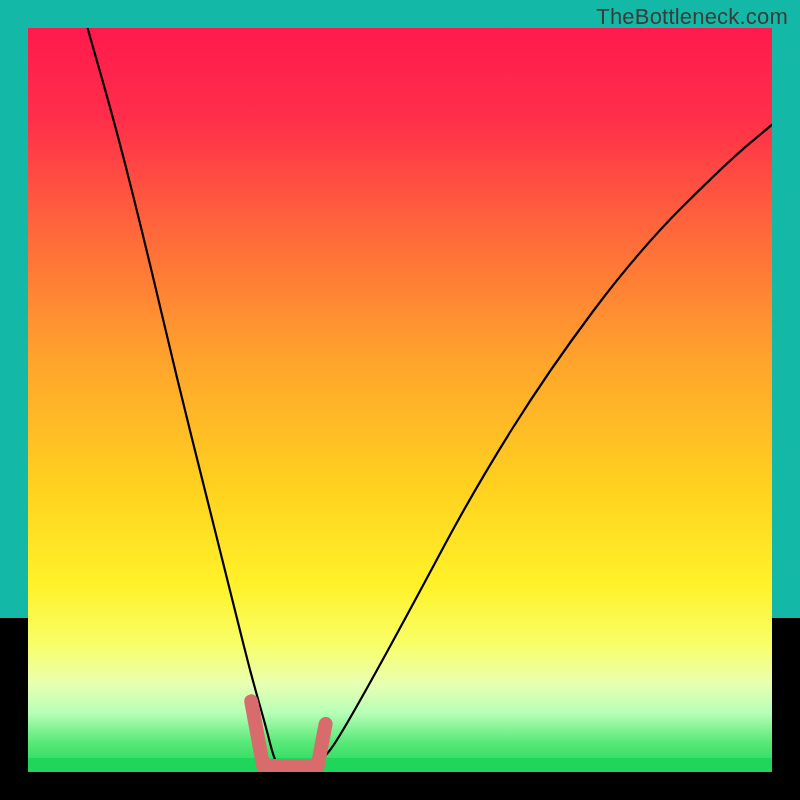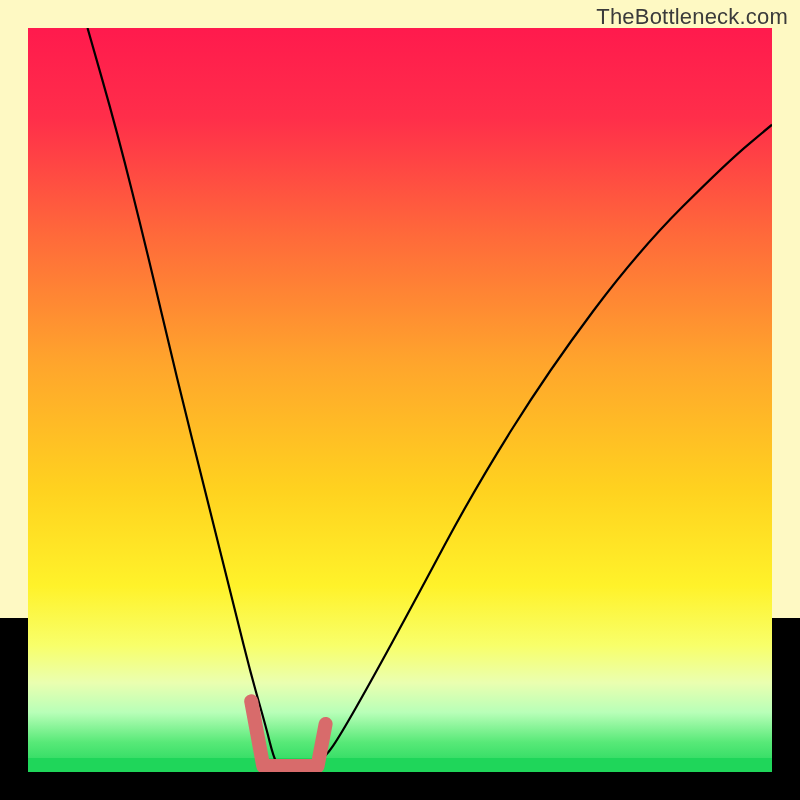--- a/index.html
+++ b/index.html
@@ -10,21 +10,21 @@
     overflow: hidden;
     background: #000;
     font-family: Arial, Helvetica, sans-serif;
   }
   .frame {
     position: absolute;
     left: 0;
     top: 0;
     width: 800px;
     height: 618px;
-    background: #fef9c3;
+    background: #14b8a6;
   }
   .plot-area {
     position: absolute;
     left: 28px;
     top: 28px;
     width: 744px;
     height: 744px;
     overflow: hidden;
   }
   .gradient-bg {

